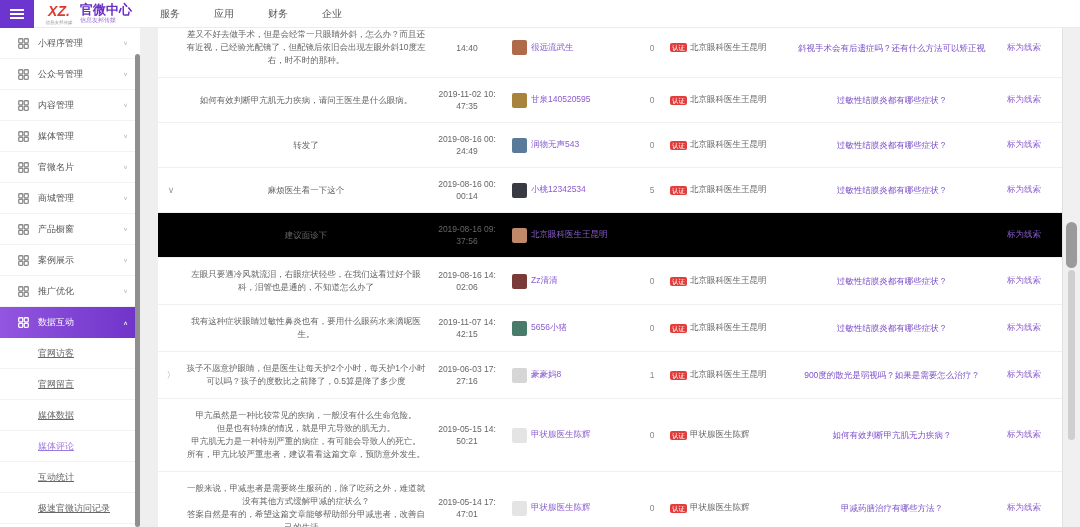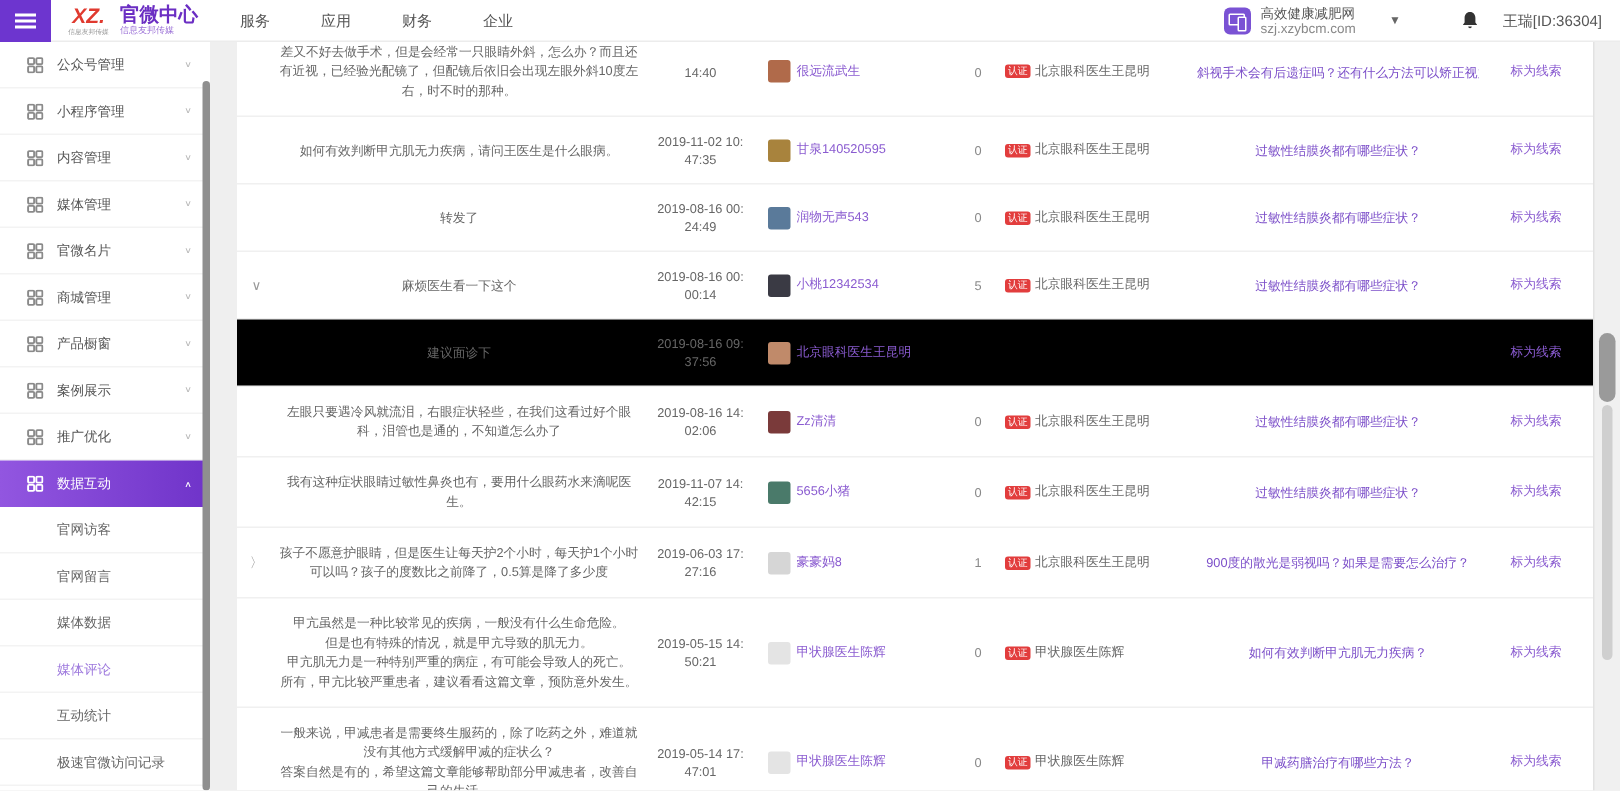--- a/index.html
+++ b/index.html
@@ -42,21 +42,21 @@
   .sb-item .mi { width:11px; height:11px; margin-right:9px; flex:0 0 11px; }
   .sb-item .mi rect { fill:none; stroke:#8a8a8a; stroke-width:1.4; }
   .sb-item .lbl { font-size:9px; color:#555; flex:1; }
   .sb-item .chev { font-size:7px; color:#bbb; transform:scaleY(.8); }
   .sb-item.active { background:linear-gradient(90deg,#9256e0,#6f33c9); border-bottom:none; }
   .sb-item.active .lbl { color:#fff; }
   .sb-item.active .chev { color:#fff; }
   .sb-item.active .mi rect { stroke:#fff; }
   .sb-sub { display:flex; align-items:center; height:31px; padding-left:38px;
     border-bottom:1px solid #f3f3f3; cursor:pointer; }
-  .sb-sub .lbl { font-size:9px; color:#666; }
+  .sb-sub .lbl { font-size:9px; color:#666;text-decoration:underline; }
   .sb-sub.active .lbl { color:#9d78dd; }
   .sidebar-thumb { position:absolute; top:26px; bottom:0; right:0; width:5px;
     background:#8f8f8f; border-radius:3px; }
 
   
   .main { flex:1; background:#efefef; padding-left:18px; overflow:hidden; }
   .card { width:904px; background:#fff; height:100%; overflow:hidden; }
   .row { display:flex; align-items:center; border-bottom:1px solid #f0f0f0; padding:10px 0;
     min-height:40px; }
   .row.reply { background:#000000; }
@@ -101,60 +101,43 @@
       <div class="brand-title">官微中心</div>
       <div class="brand-sub">信息友邦传媒</div>
     </div>
   </div>
   <nav class="topnav" id="topnav">
       <div class="nav-item">服务</div>
       <div class="nav-item">应用</div>
       <div class="nav-item">财务</div>
       <div class="nav-item">企业</div>
     </nav>
-  <div class="topbar-right">
-    <div class="site">
-      <span class="site-icon"></span>
-      <span class="site-text">
-        <span class="site-name">高效健康减肥网</span>
-        <span class="site-domain">szj.xzybcm.com</span>
-      </span>
-      <span class="caret">▼</span>
-    </div>
-    <span class="bell">
-      <svg width="12" height="13" viewBox="0 0 12 13">
-          <path d="M6 1 C3.7 1 2.4 2.8 2.4 5 L2.4 8 L1.2 9.6 L10.8 9.6 L9.6 8 L9.6 5 C9.6 2.8 8.3 1 6 1 Z" fill="#333"></path>
-          <path d="M4.8 10.6 a1.2 1.2 0 0 0 2.4 0 Z" fill="#333"></path>
-        </svg>
-    </span>
-    <span class="user">王瑞[ID:36304]</span>
-  </div>
 </div>
 
 <div class="layout">
   <aside class="sidebar">
     <div id="sidebar-items">
         <div class="sb-item">
           <svg viewBox="0 0 12 12" class="mi">
             <rect x="0.8" y="0.8" width="4.4" height="4.4" rx="0.8"></rect>
             <rect x="6.8" y="0.8" width="4.4" height="4.4" rx="0.8"></rect>
             <rect x="0.8" y="6.8" width="4.4" height="4.4" rx="0.8"></rect>
             <rect x="6.8" y="6.8" width="4.4" height="4.4" rx="0.8"></rect>
           </svg>
+          <span class="lbl">小程序管理</span>
+          <span class="chev">∨</span>
+        </div>
+        <div class="sb-item">
+          <svg viewBox="0 0 12 12" class="mi">
+            <rect x="0.8" y="0.8" width="4.4" height="4.4" rx="0.8"></rect>
+            <rect x="6.8" y="0.8" width="4.4" height="4.4" rx="0.8"></rect>
+            <rect x="0.8" y="6.8" width="4.4" height="4.4" rx="0.8"></rect>
+            <rect x="6.8" y="6.8" width="4.4" height="4.4" rx="0.8"></rect>
+          </svg>
           <span class="lbl">公众号管理</span>
-          <span class="chev">∨</span>
-        </div>
-        <div class="sb-item">
-          <svg viewBox="0 0 12 12" class="mi">
-            <rect x="0.8" y="0.8" width="4.4" height="4.4" rx="0.8"></rect>
-            <rect x="6.8" y="0.8" width="4.4" height="4.4" rx="0.8"></rect>
-            <rect x="0.8" y="6.8" width="4.4" height="4.4" rx="0.8"></rect>
-            <rect x="6.8" y="6.8" width="4.4" height="4.4" rx="0.8"></rect>
-          </svg>
-          <span class="lbl">小程序管理</span>
           <span class="chev">∨</span>
         </div>
         <div class="sb-item">
           <svg viewBox="0 0 12 12" class="mi">
             <rect x="0.8" y="0.8" width="4.4" height="4.4" rx="0.8"></rect>
             <rect x="6.8" y="0.8" width="4.4" height="4.4" rx="0.8"></rect>
             <rect x="0.8" y="6.8" width="4.4" height="4.4" rx="0.8"></rect>
             <rect x="6.8" y="6.8" width="4.4" height="4.4" rx="0.8"></rect>
           </svg>
           <span class="lbl">内容管理</span>

